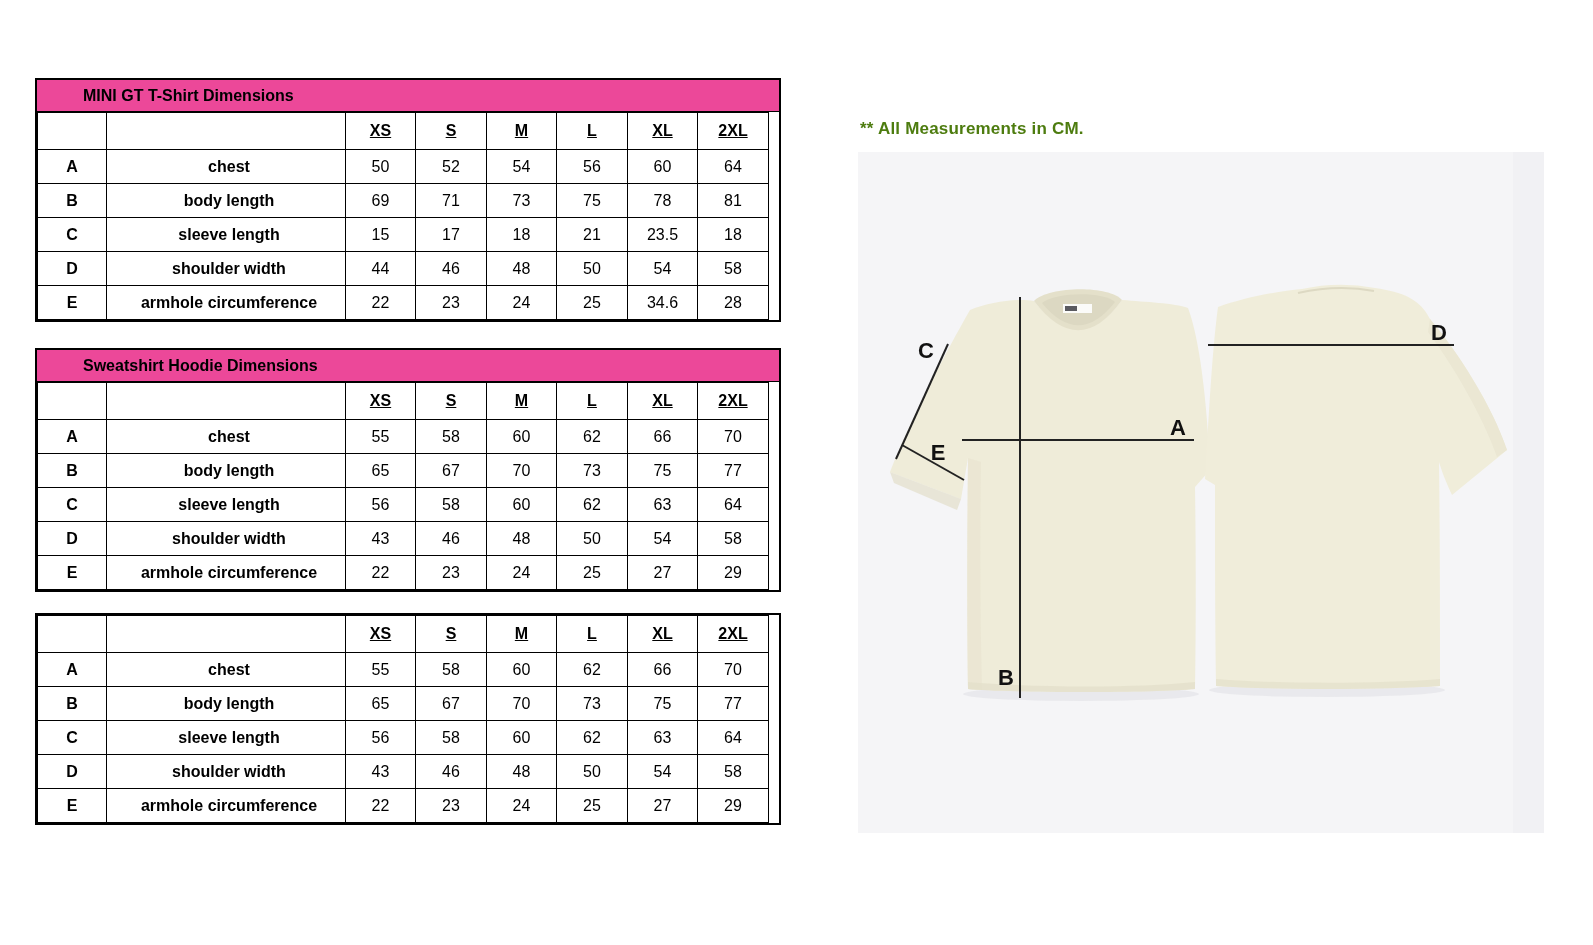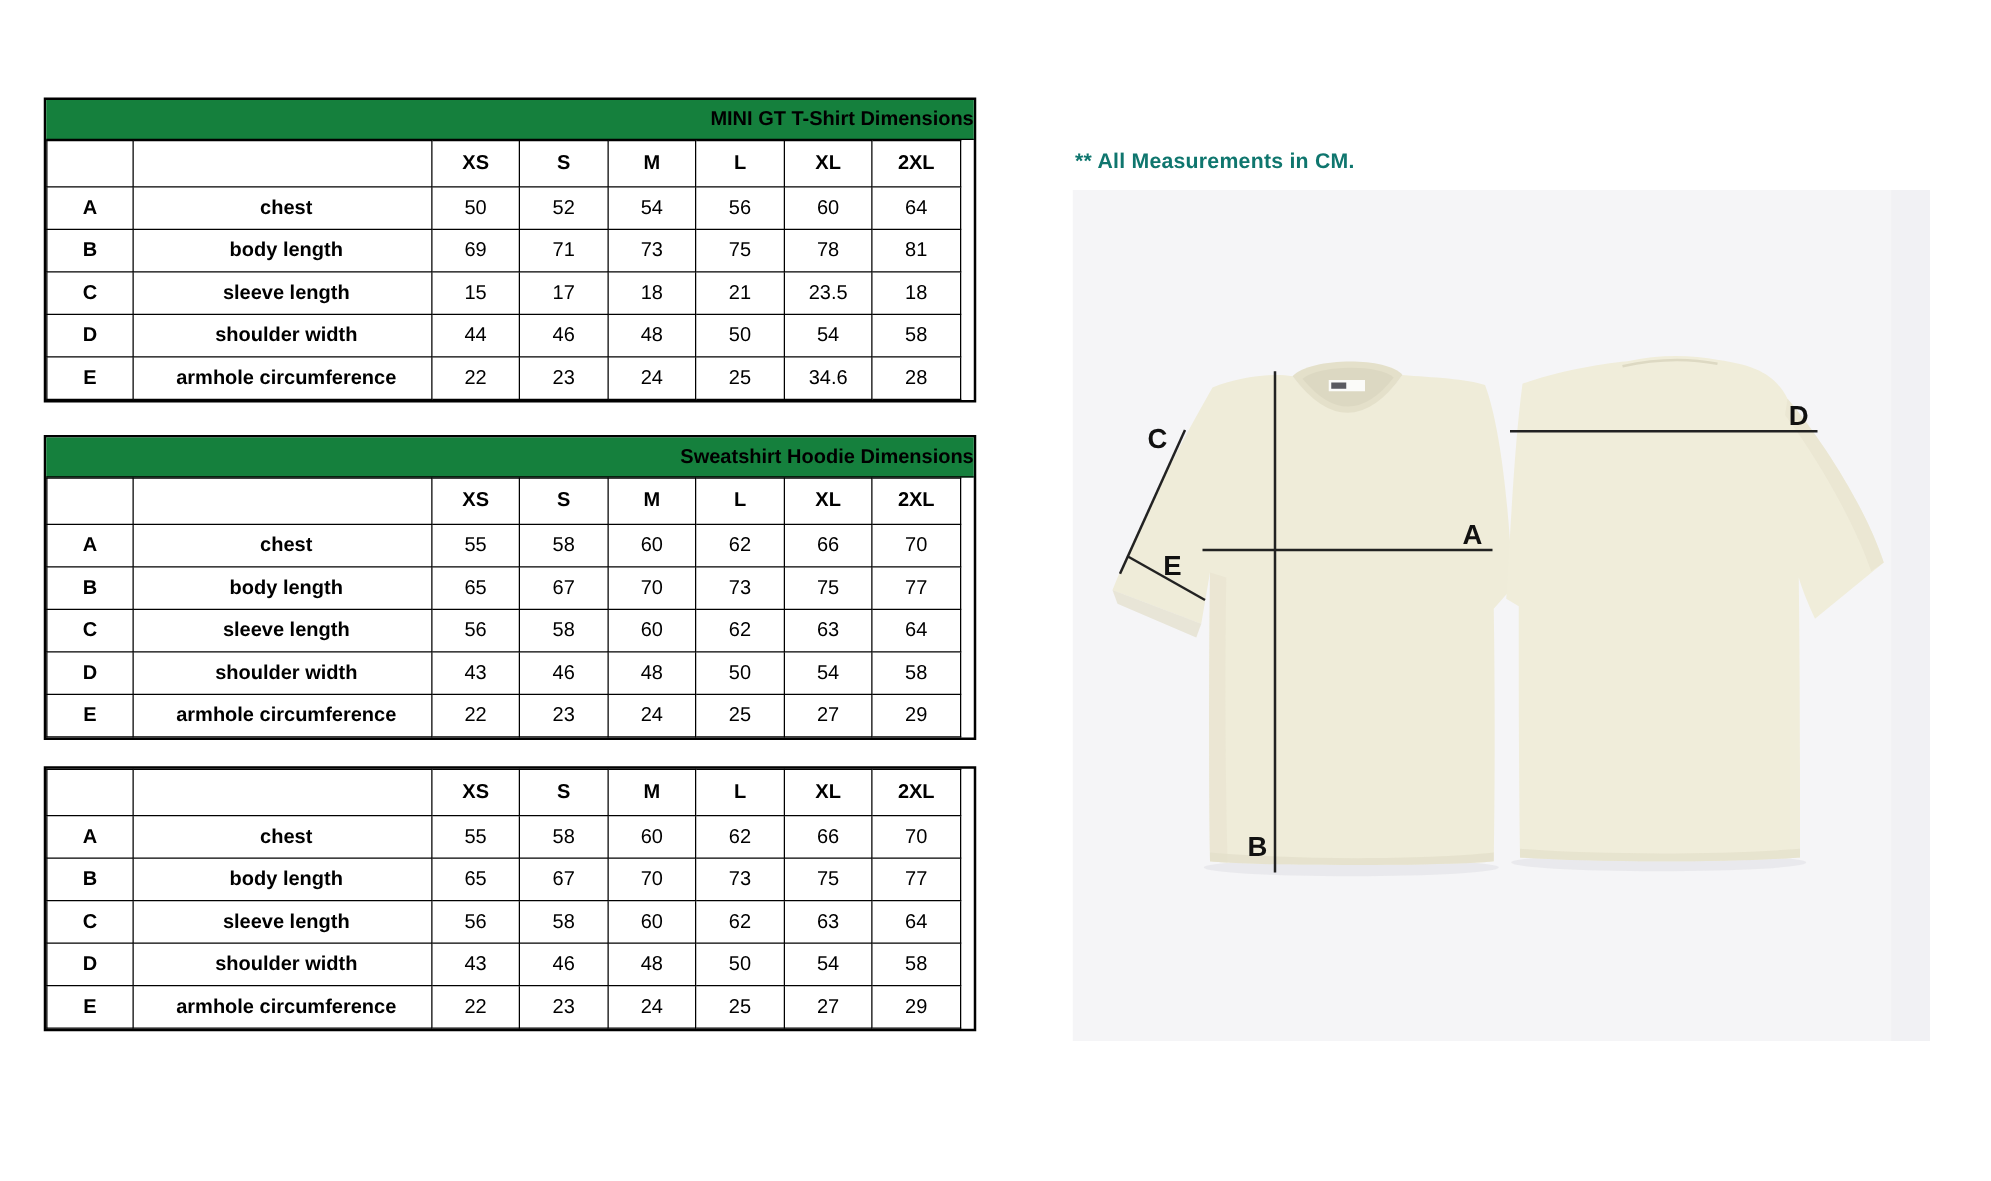--- a/index.html
+++ b/index.html
@@ -1,26 +1,26 @@
 <!DOCTYPE html>
 <html><head>
 <meta charset="utf-8">
 <style>
   html,body{margin:0;padding:0;background:#ffffff;}
   #page{position:relative;width:1593px;height:945px;background:#ffffff;overflow:hidden;
         font-family:"Liberation Sans",sans-serif;color:#000;}
 
   
   .size-table{position:absolute;left:35px;width:746px;border:2px solid #000;background:#fff;box-sizing:border-box;}
-  .tbl-title{background:#15803d;border-bottom:1px solid #000;height:31px;line-height:31px;
-             text-align:right;font-weight:bold;font-size:16px;}
+  .tbl-title{background:#ec4899;border-bottom:1px solid #000;height:31px;line-height:31px;
+             text-align:left;font-weight:bold;font-size:16px;padding-left:46px;}
   .size-table table{border-collapse:collapse;table-layout:fixed;width:731px;margin:0;}
   .size-table td{border:1.5px solid #000;text-align:center;vertical-align:middle;
                  font-size:16px;height:33px;padding:0;overflow:hidden;white-space:nowrap;}
-  .size-table thead td{font-weight:bold;height:36px;}
+  .size-table thead td{font-weight:bold;height:36px;text-decoration:underline;}
   .size-table td.c-key{font-weight:bold;}
   .size-table td.c-label{text-align:center;padding-left:6px;font-weight:bold;}
   .size-table td.c-val{font-weight:400;}
 
   
   .note{position:absolute;left:860px;top:119px;font-size:17px;font-weight:bold;letter-spacing:.2px;}
   .diagram-panel{position:absolute;left:858px;top:152px;width:686px;height:681px;}
   .diagram-panel svg{display:block;width:686px;height:681px;}
 </style>
 </head>
@@ -259,21 +259,21 @@
             <td class="c-val">23</td>
             <td class="c-val">24</td>
             <td class="c-val">25</td>
             <td class="c-val">27</td>
             <td class="c-val">29</td>
           </tr>
         </tbody>
     </table>
   </div>
 
-  <div class="note" style="color: #0f766e;">** All Measurements in CM.</div>
+  <div class="note" style="color: #4d7c0f;">** All Measurements in CM.</div>
 
   <div class="diagram-panel">
     <svg viewBox="0 0 686 681" xmlns="http://www.w3.org/2000/svg">
 
       <rect x="0" y="0" width="686" height="681" fill="#f5f5f7"></rect>
       <rect x="655" y="0" width="31" height="681" fill="#f1f1f4"></rect>
 
       <ellipse cx="223" cy="542" rx="118" ry="7" fill="#e6e6ea" opacity="0.8"></ellipse>
       <ellipse cx="469" cy="538" rx="118" ry="7" fill="#e6e6ea" opacity="0.8"></ellipse>
 

